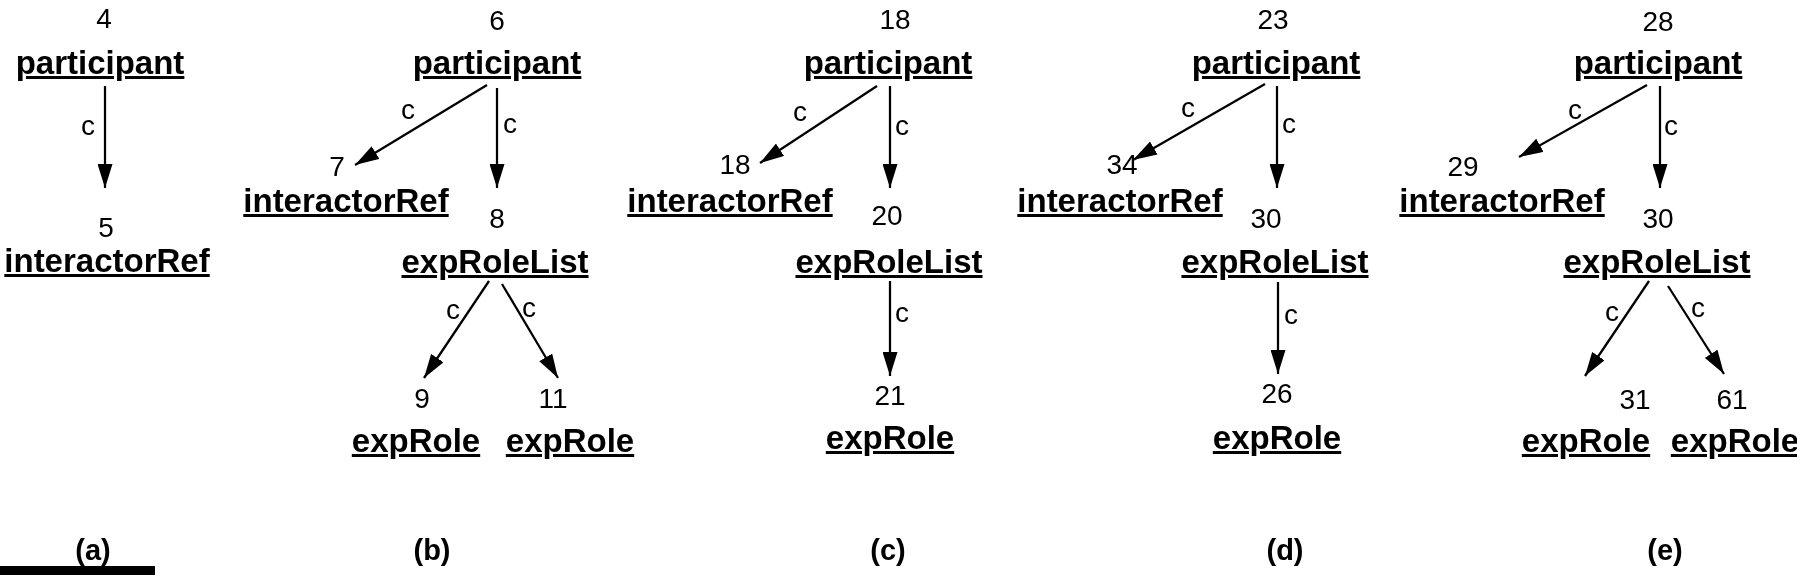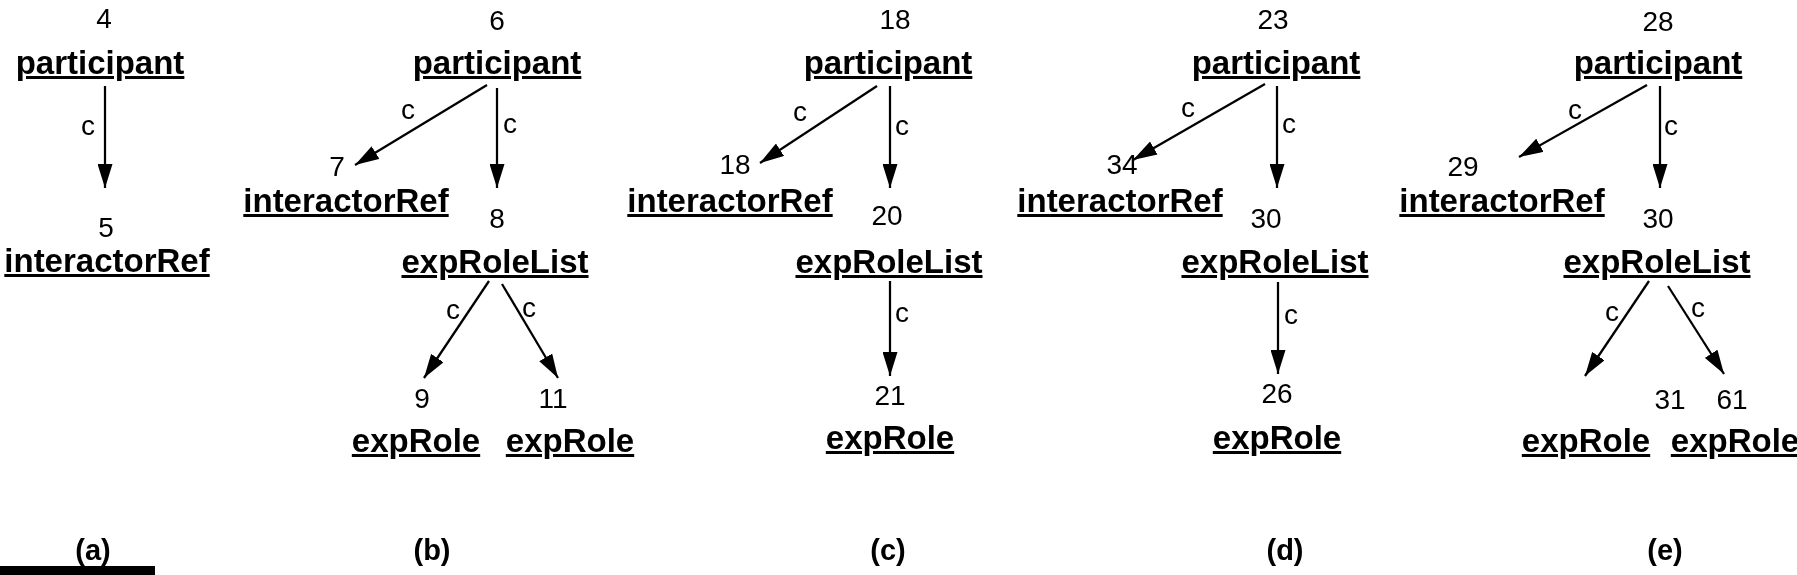--- a/index.html
+++ b/index.html
@@ -128,21 +128,21 @@
     <span class="t num" style="left:1658px;top:8px">28</span>
     <span class="t label" style="left:1658px;top:46px">participant</span>
     <span class="t edge" style="left:1575px;top:96px">c</span>
     <span class="t edge" style="left:1671px;top:112px">c</span>
     <span class="t num" style="left:1463px;top:153px">29</span>
     <span class="t label" style="left:1502px;top:184px">interactorRef</span>
     <span class="t num" style="left:1658px;top:205px">30</span>
     <span class="t label" style="left:1657px;top:245px">expRoleList</span>
     <span class="t edge" style="left:1612px;top:298px">c</span>
     <span class="t edge" style="left:1698px;top:294px">c</span>
-    <span class="t num" style="left:1670px;top:386px">31</span>
+    <span class="t num" style="left:1635px;top:386px">31</span>
     <span class="t num" style="left:1732px;top:386px">61</span>
     <span class="t label" style="left:1586px;top:424px">expRole</span>
     <span class="t label" style="left:1735px;top:424px">expRole</span>
     <span class="t caption" style="left:1665px;top:536px">(e)</span>
   </div>
 
   <div class="bottom-bar"></div>
 
 </div>
 

